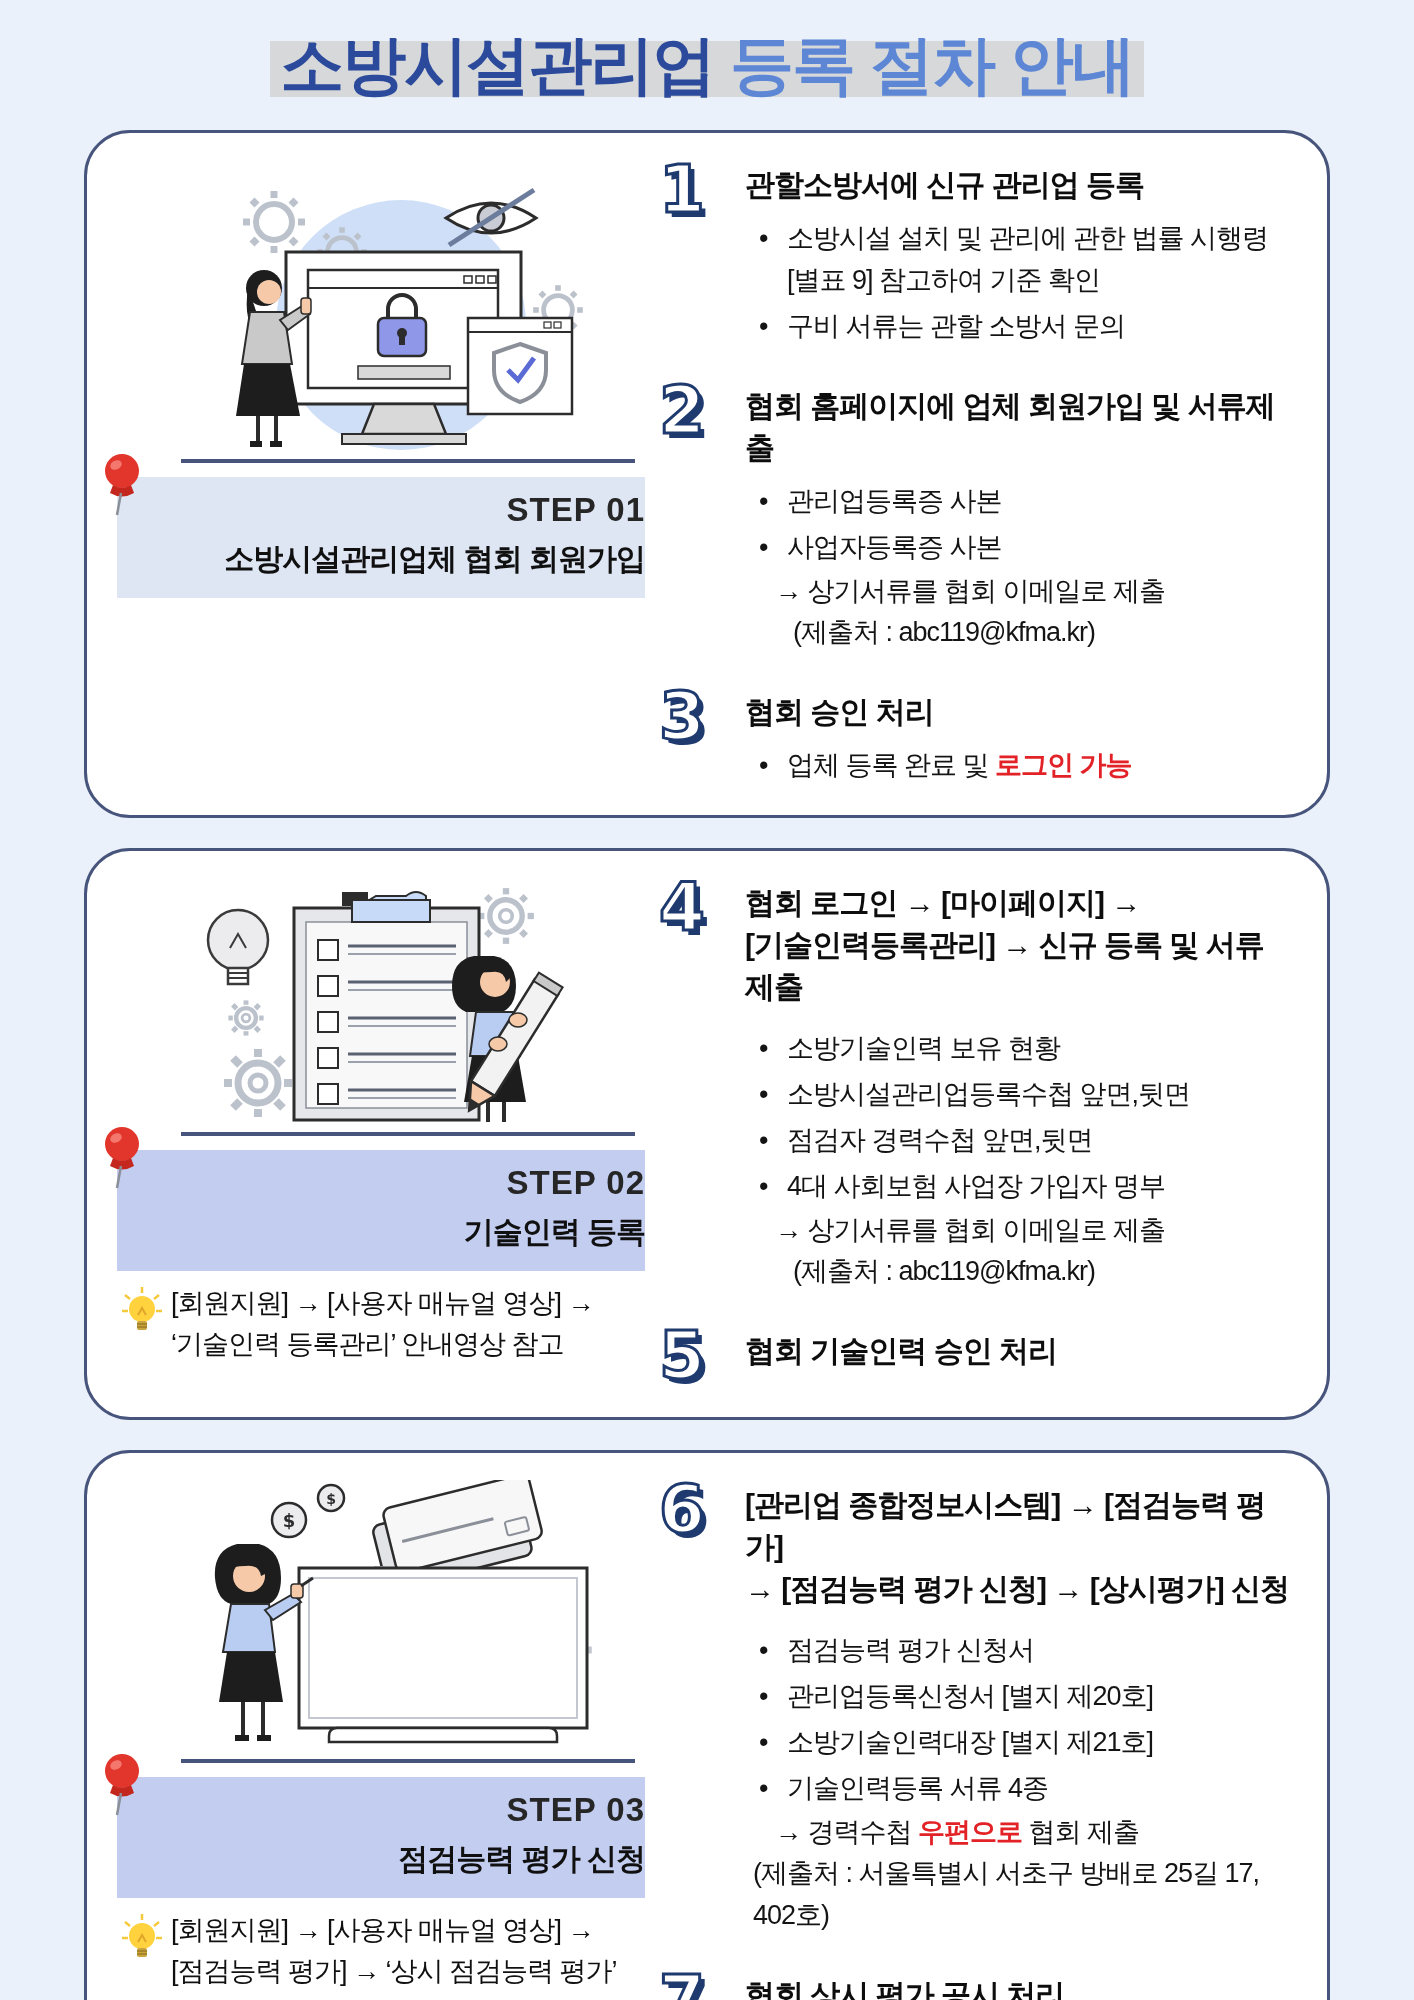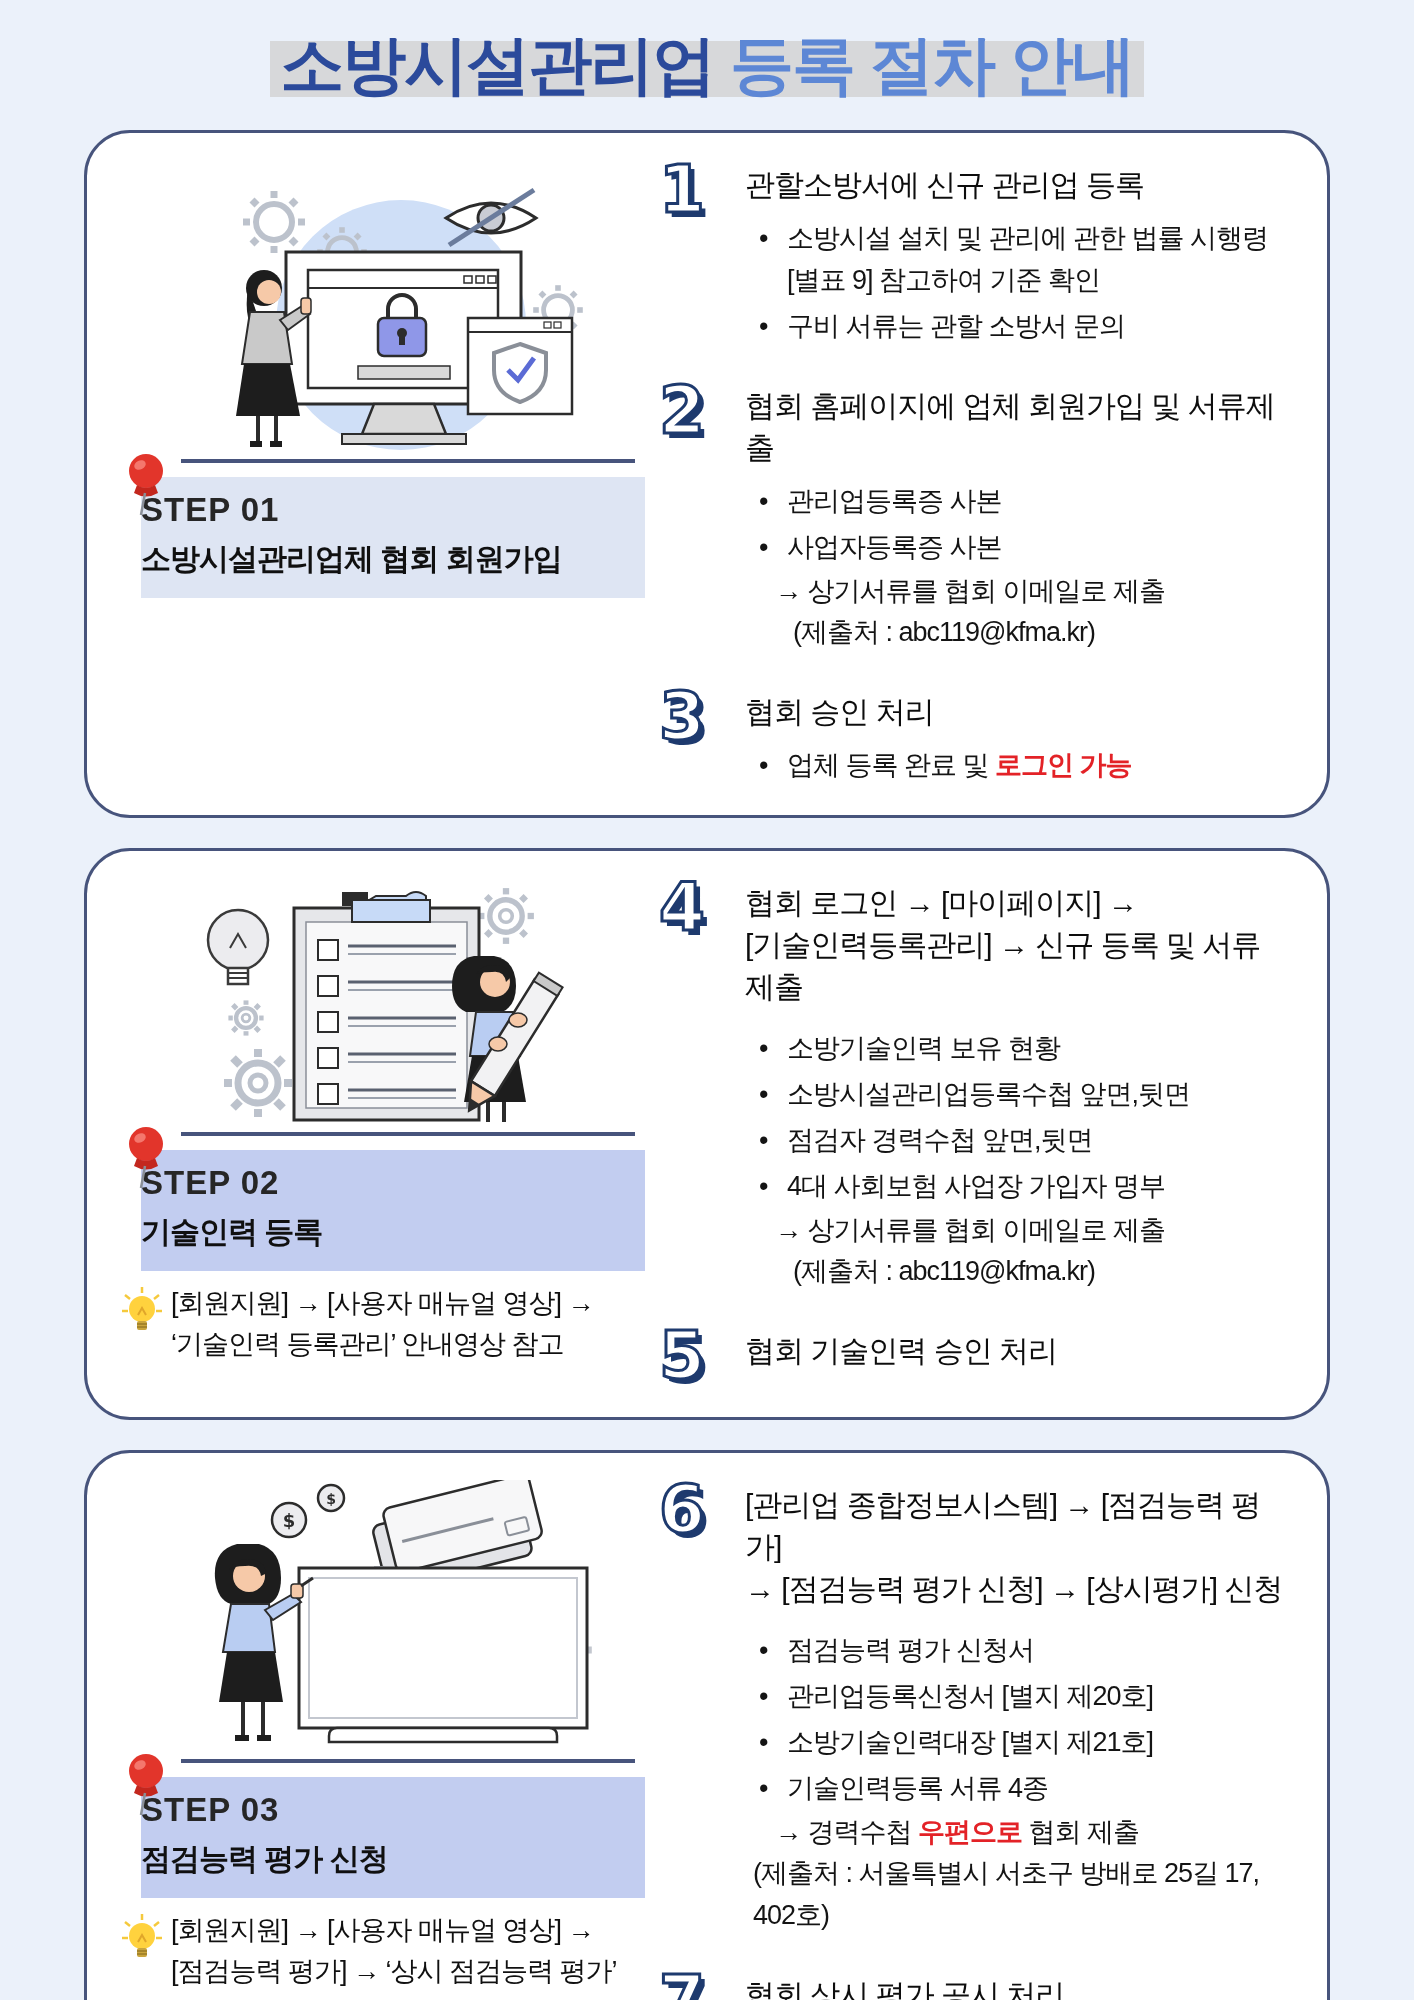--- a/index.html
+++ b/index.html
@@ -29,23 +29,22 @@
     width:1246px;margin:30px auto 0;box-sizing:border-box;
     background:#ffffff;border:3px solid #47547c;border-radius:46px;
     display:flex;padding:22px 34px 28px 30px;position:relative;
   }
   .left{width:528px;flex:none;display:flex;flex-direction:column;}
   .right{flex:1;padding-left:14px;}
 
   .illu{display:flex;align-items:flex-end;justify-content:center;}
   .rule{height:4px;background:#47547c;border:none;margin:4px 10px 0 64px;}
   .band{
-    position:relative;margin-top:14px;text-align:left;
+    position:relative;margin-top:14px;text-align:right;
     padding:14px 0 18px;
-    margin-left:24px;
   }
   .band1{background:#dee5f3;}
   .band2{background:#c2cdf0;}
   .band-step{font-size:33px;font-weight:800;color:#262626;letter-spacing:1px;}
   .band-title{font-size:30px;font-weight:800;color:#101010;margin-top:10px;letter-spacing:-1px;}
   .pin{position:absolute;left:-22px;top:-30px;width:58px;height:74px;}
 
   .tip{display:flex;margin-top:12px;padding-left:2px;}
   .tip .bulb{width:46px;height:50px;flex:none;margin-top:2px;}
   .tip-text{font-size:27px;line-height:1.5;color:#101010;margin-left:6px;letter-spacing:-1px;}
@@ -53,21 +52,21 @@
   
   .item{display:flex;margin-bottom:28px;}
   .num{
     width:86px;flex:none;padding-top:2px;
     font-family:"DejaVu Sans",sans-serif;
     font-size:66px;line-height:1;font-weight:800;
     color:#ffffff;-webkit-text-stroke:3px #1e3a6e;
     text-shadow:5px 5px 0 #1e3a6e;
   }
   .content{flex:1;}
-  .heading{font-size:30px;font-weight:400;color:#0d0d0d;line-height:1.4;padding-top:9px;letter-spacing:-1px;}
+  .heading{font-size:30px;font-weight:700;color:#0d0d0d;line-height:1.4;padding-top:9px;letter-spacing:-1px;}
   .bullets{margin-top:12px;}
   .bullet{font-size:27px;line-height:1.55;padding-left:42px;position:relative;margin-top:4px;letter-spacing:-1px;}
   .bullet::before{content:"\2022";position:absolute;left:14px;top:0;}
   .arrow-line{font-size:27px;line-height:1.55;padding-left:30px;margin-top:2px;letter-spacing:-1px;}
   .paren-line{font-size:27px;line-height:1.55;padding-left:48px;margin-top:0;letter-spacing:-1px;}
   .paren-tight{padding-left:8px;}
   .red{color:#e32227;font-weight:700;}
 
   svg{display:block;}
 </style>

